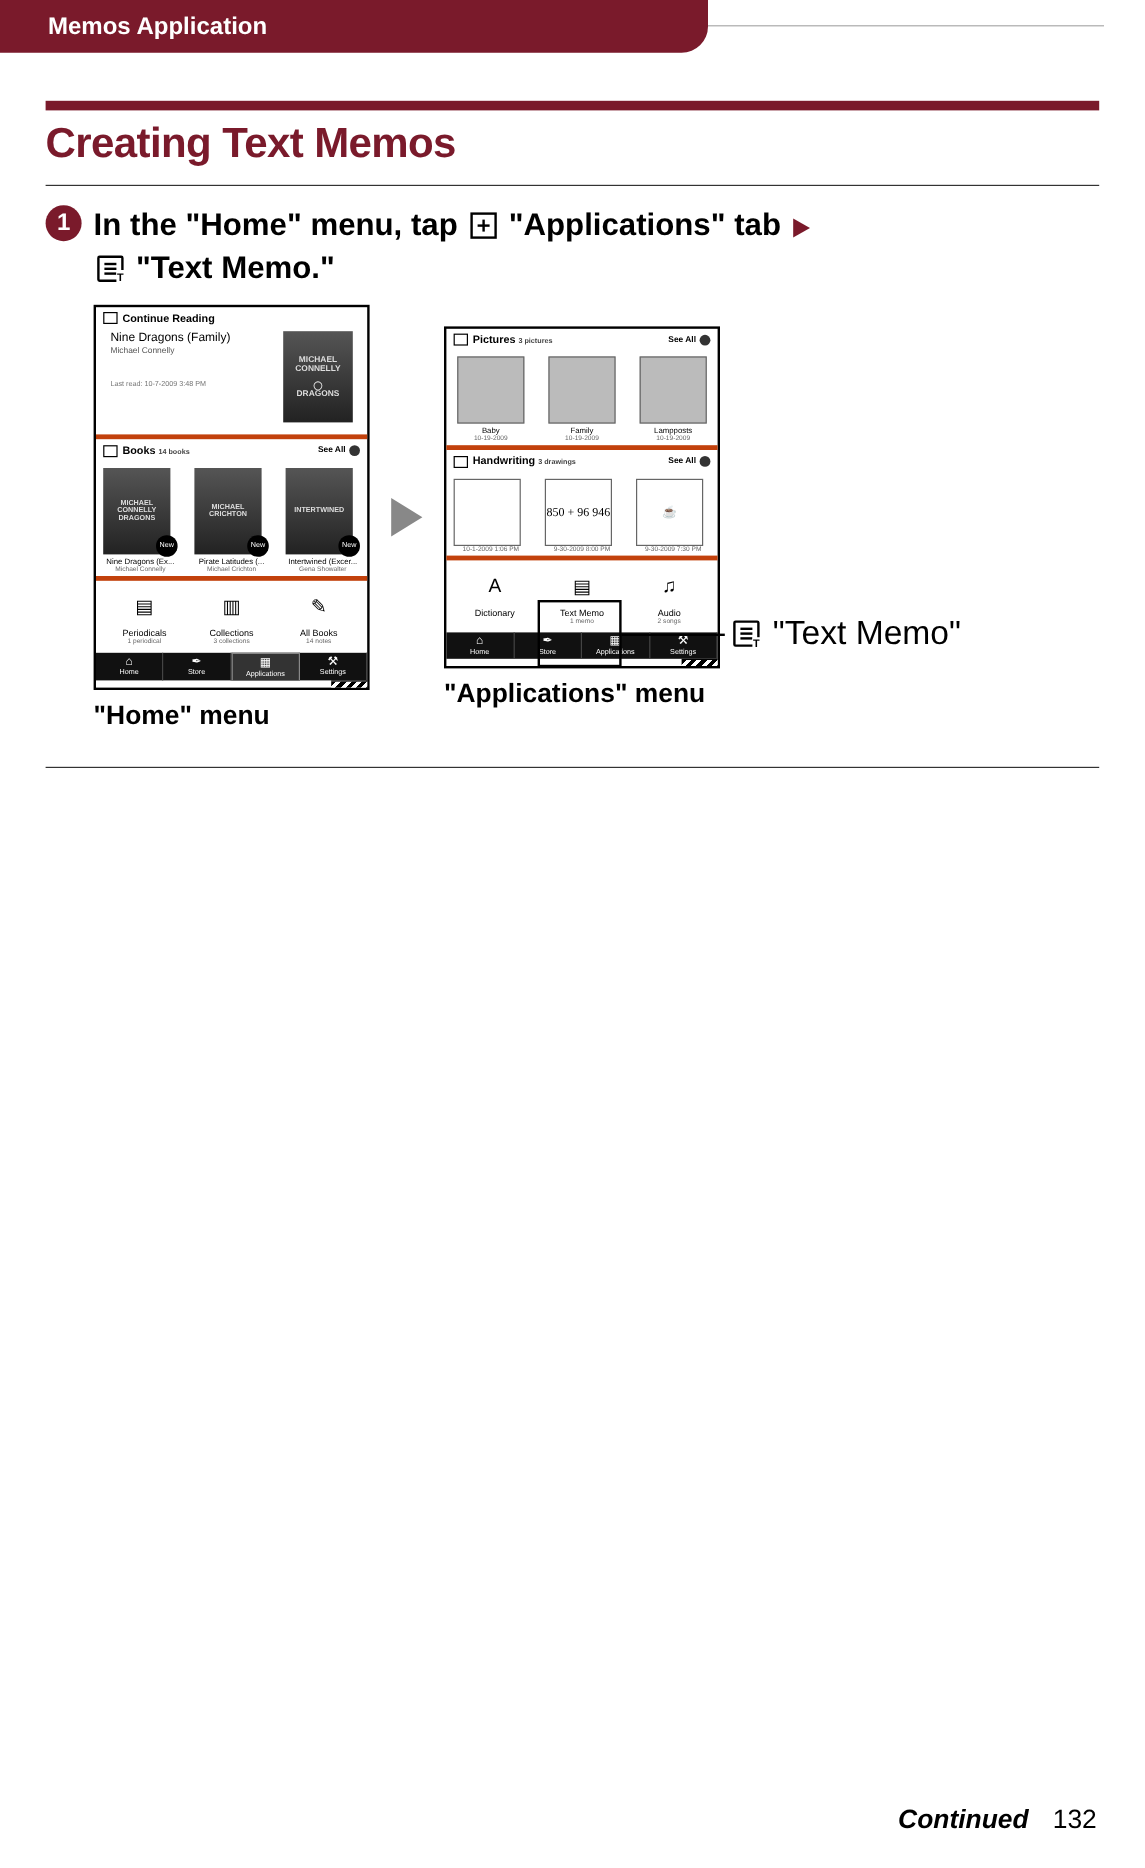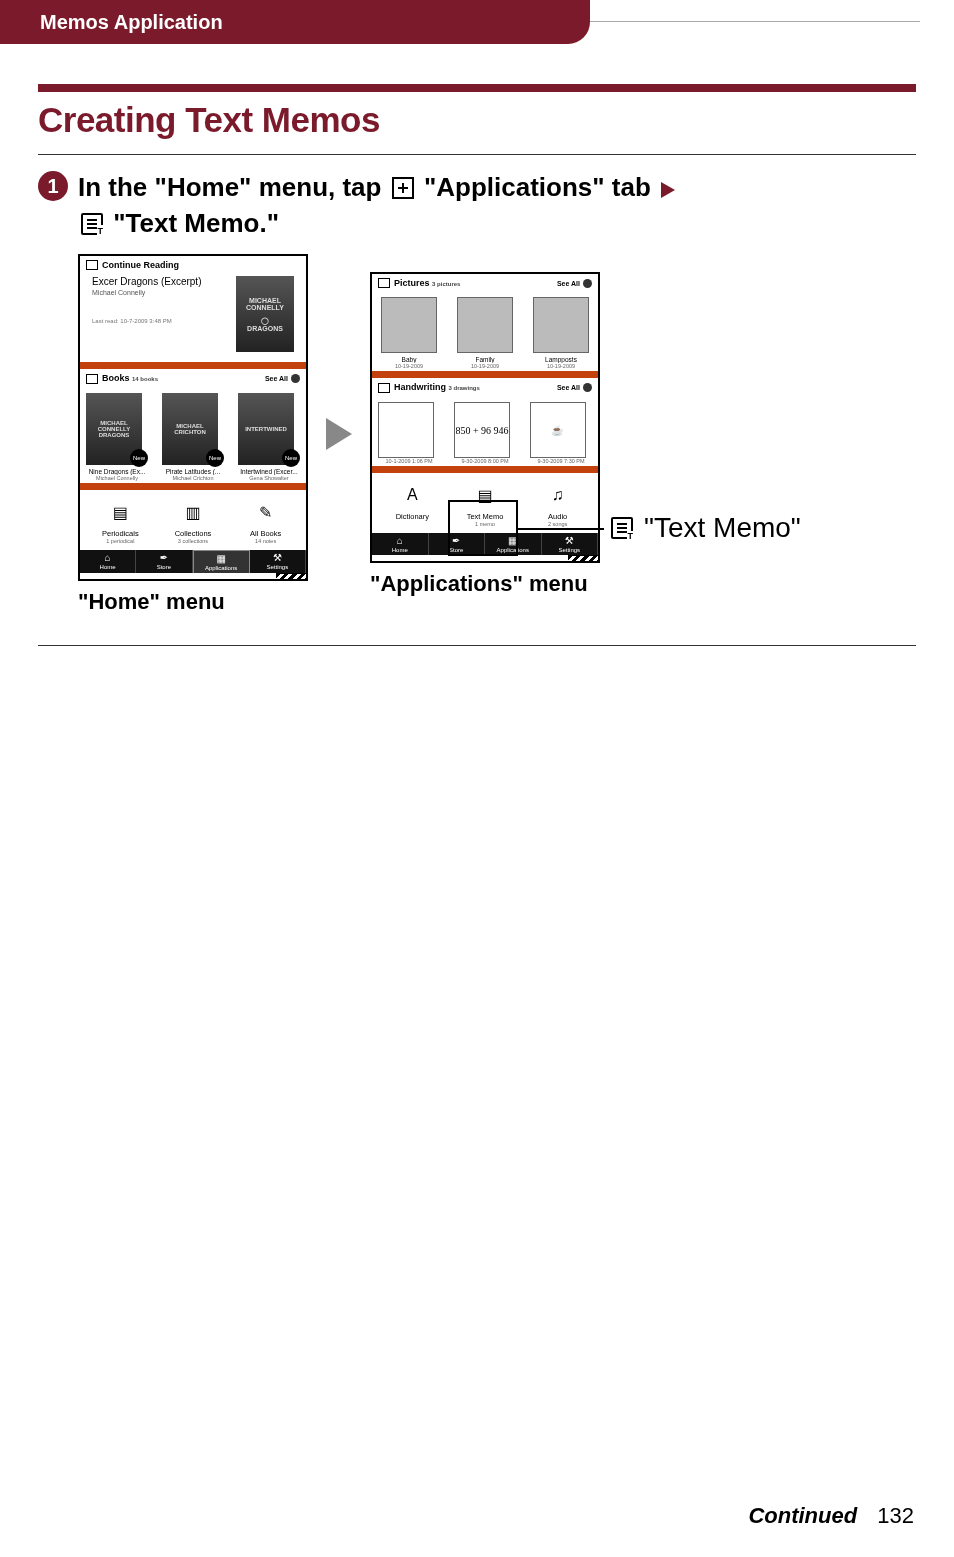--- a/index.html
+++ b/index.html
@@ -146,21 +146,21 @@
   }
   .device {
     width: 230px;
     border: 2px solid #000;
     background: #fff;
     font-size: 8px;
     display: flex;
     flex-direction: column;
   }
   .device .sec {
-    border-bottom: 7px solid #c2410c;
+    border-bottom: 4px solid #c2410c;
     padding: 4px 6px;
   }
   .sec-head {
     display: flex;
     align-items: center;
     justify-content: space-between;
     font-size: 9px;
     font-weight: bold;
   }
   .sec-head .mini-icon {
@@ -340,21 +340,21 @@
 
     <div>
       <div class="device">
 
         <div class="sec">
           <div class="sec-head">
             <span><span class="mini-icon"></span><span>Continue Reading</span></span>
           </div>
           <div class="continue-body">
             <div class="book-meta">
-              <div class="bt">Excer Dragons (Excerpt)</div>
+              <div class="bt">Nine Dragons (Family)</div>
               <div class="ba">Michael Connelly</div>
               <div class="lr">Last read: 10-7-2009 3:48 PM</div>
             </div>
             <div class="cover">
               <div>MICHAEL CONNELLY</div>
               <div style="margin-top:6px">◯</div>
               <div>DRAGONS</div>
             </div>
           </div>
         </div>

